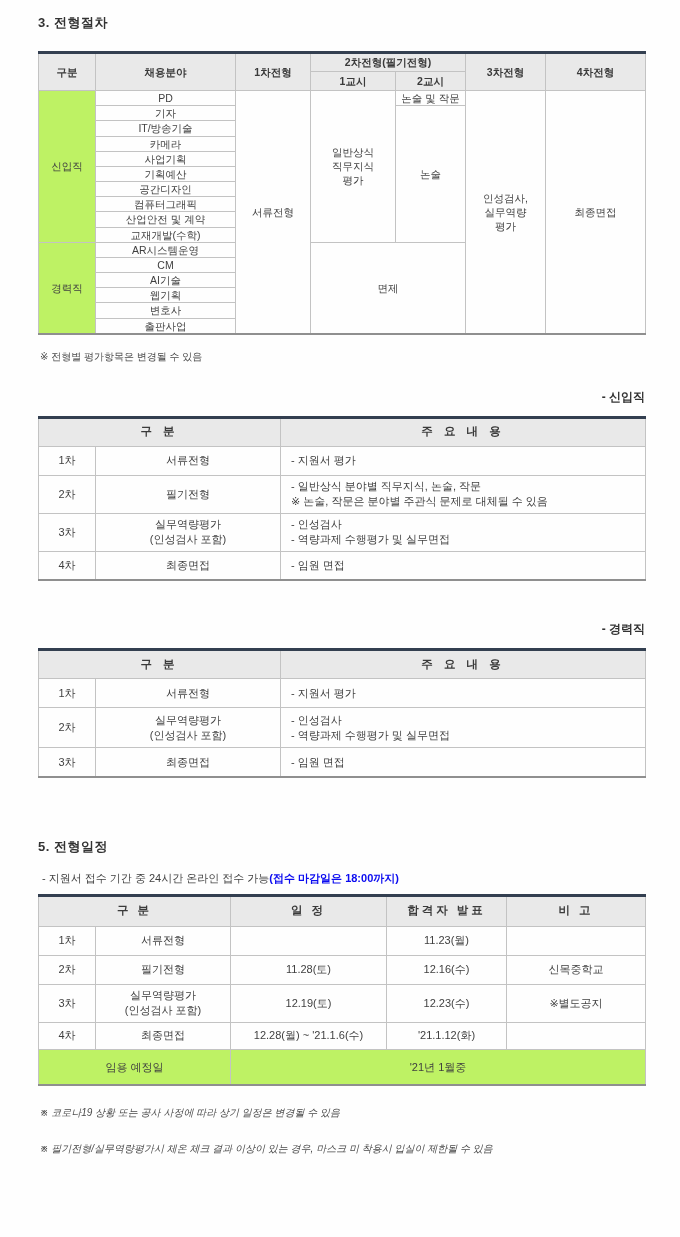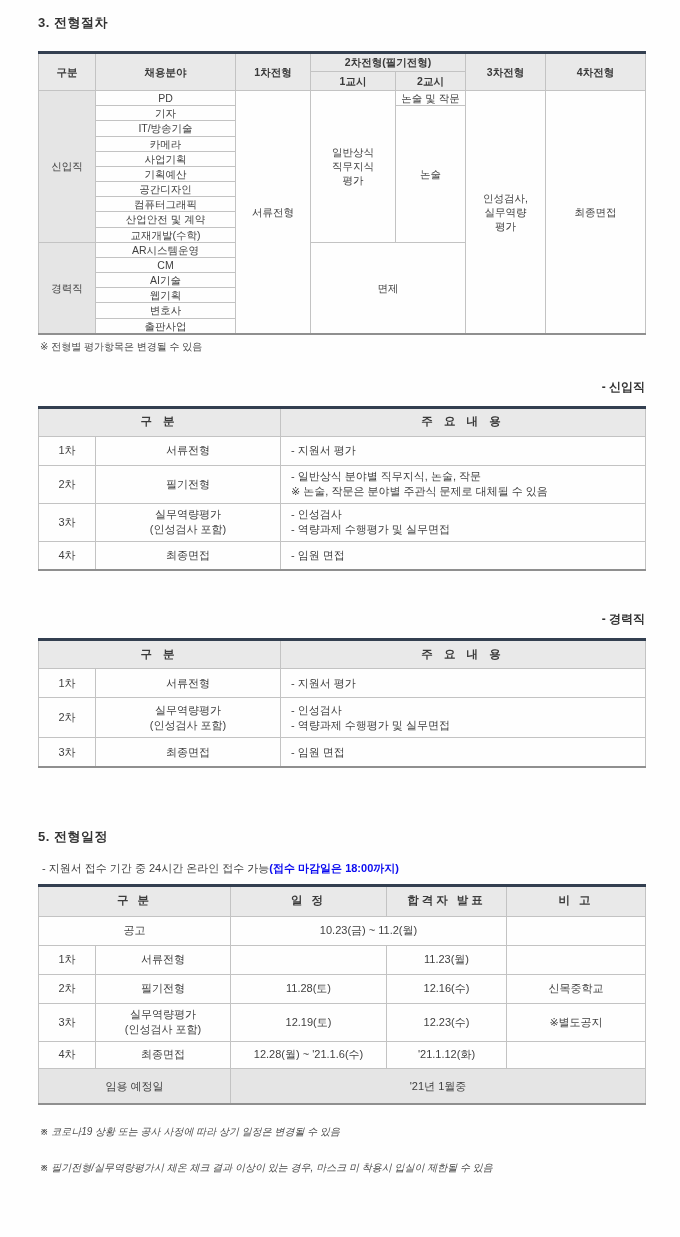--- a/index.html
+++ b/index.html
@@ -30,41 +30,41 @@
     padding: 1px 2px;
     line-height: 1.35;
     color: #3f3f3f;
   }
   thead th {
     background: #e9e9e9;
     font-weight: bold;
     color: #3a3a3a;
   }
   thead { border-bottom: 1px solid #8f8f8f; }
-  .gray { background: #e5e5e5; }
+  .gray { background: #bef264; }
   .pre { white-space: pre-line; }
   .left { text-align: left; padding-left: 10px; }
   .blue { color: #0a0af0; font-weight: bold; }
 
   
   #t1 thead th { height: 19px; }
   #t1 tbody td { height: 14.2px; padding: 0 2px; }
   
   .mtable thead th { height: 29px; font-size: 11.5px; letter-spacing: 4px; }
   .mtable td { font-size: 11px; }
   .rh30 td { height: 29px; }
   .rh38 td { height: 38px; }
   .rh40 td { height: 40px; }
   
   #t4 thead th { height: 31px; font-size: 11.5px; letter-spacing: 3px; }
   #t4 td { font-size: 11px; }
   .rh28 td { height: 27px; }
   .rh24 td { height: 36px; }
 
-  .note { font-size: 10px; color: #4a4a4a; margin-top: 5px; margin-left: 2px; }
+  .note { font-size: 10px; color: #4a4a4a; margin-top: 15px; margin-left: 2px; }
   .intro { font-size: 11px; color: #3f3f3f; margin: 15px 0 8px 4px; }
   .notes-block .note { line-height: 1.9; margin-top: 17px; font-style: italic; }
 
   .mt-table1 { margin-top: 19px; }
   .mt-sec4   { margin-top: 33px; }
   .mt-sub    { margin-top: 25px; }
   .mt-mtable { margin-top: 10px; }
   .mt-sub2   { margin-top: 40px; }
   .mt-sec5   { margin-top: 60px; }
 </style>
@@ -256,25 +256,20 @@
     <thead>
       <tr>
         <th colspan="2">구 분</th>
         <th>일 정</th>
         <th>합격자 발표</th>
         <th>비 고</th>
       </tr>
     </thead>
     <tbody>
       <tr class="rh30">
-        <td colspan="2">공고</td>
-        <td colspan="2">10.23(금) ~ 11.2(월)</td>
-        <td></td>
-      </tr>
-      <tr class="rh30">
         <td>1차</td>
         <td>서류전형</td>
         <td></td>
         <td>11.23(월)</td>
         <td></td>
       </tr>
       <tr class="rh30">
         <td>2차</td>
         <td>필기전형</td>
         <td>11.28(토)</td>

